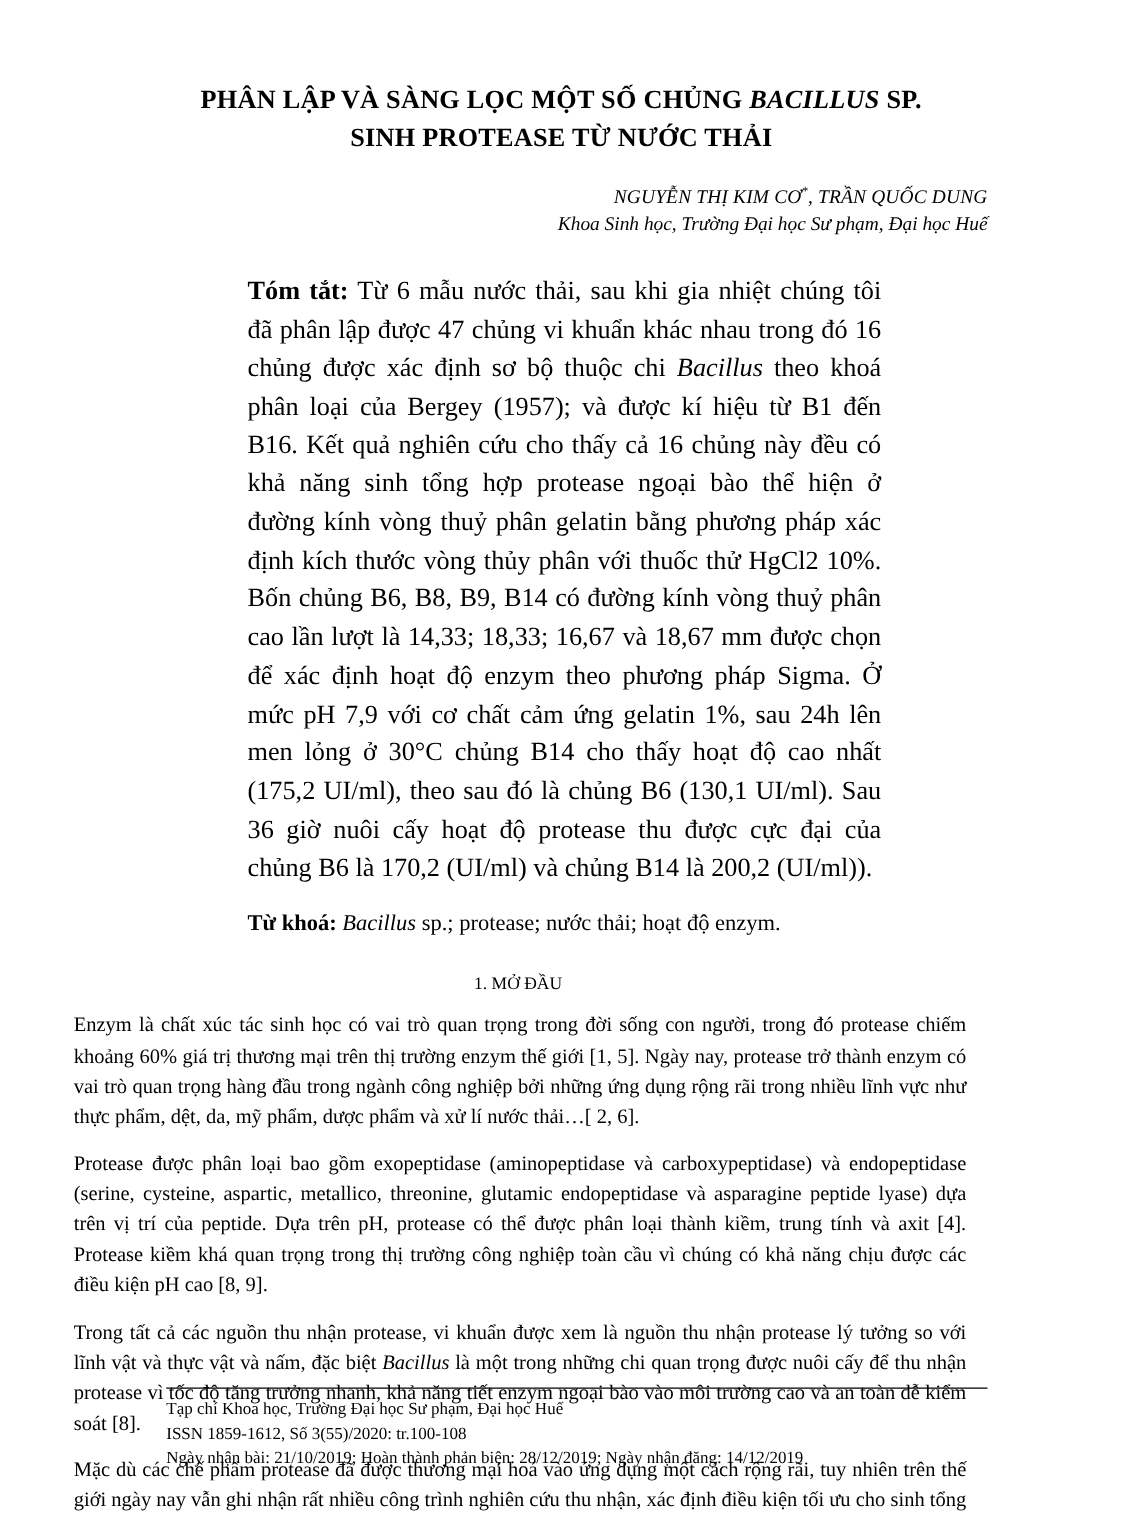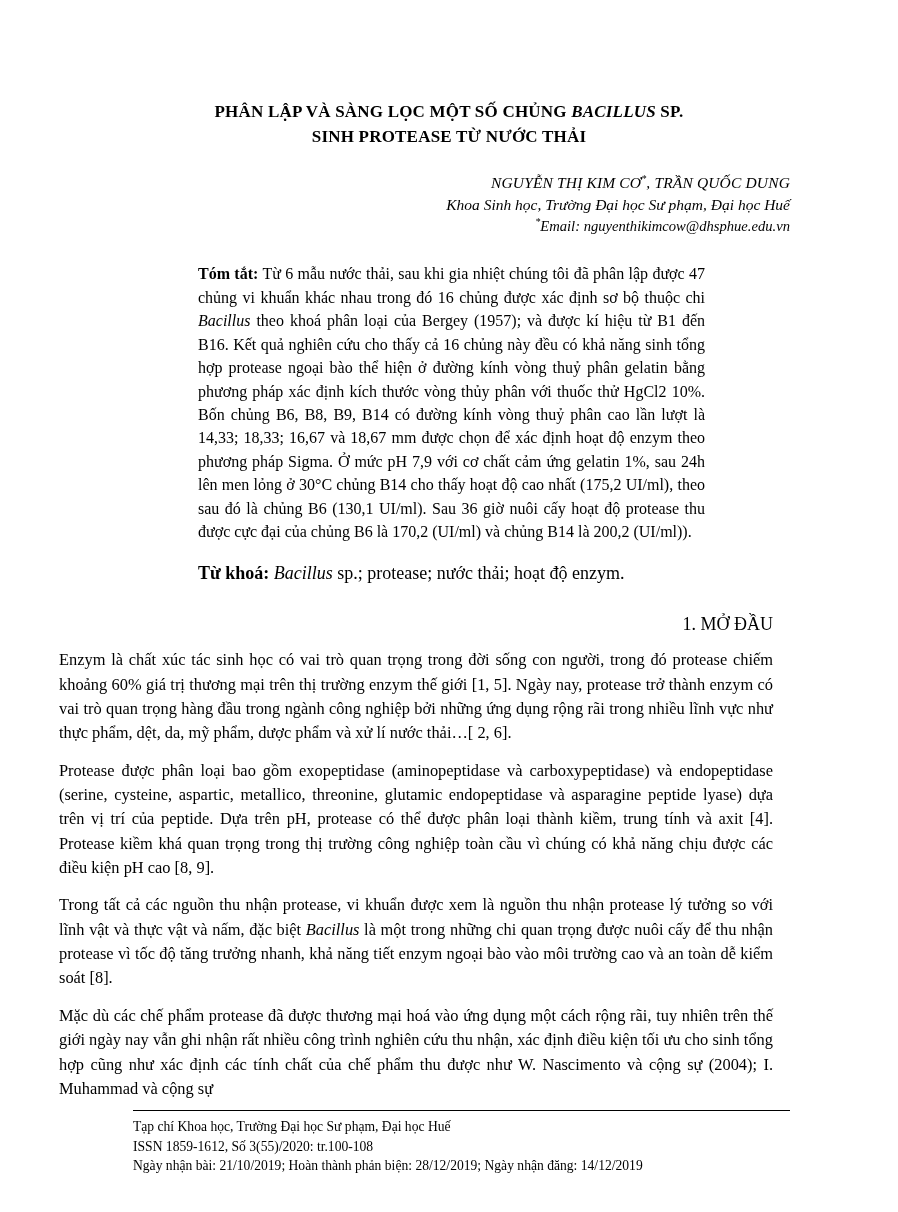--- a/index.html
+++ b/index.html
@@ -20,24 +20,24 @@
     position: relative;
     width: 898px;
     height: 1212px;
     box-sizing: border-box;
     padding: 0;
     overflow: hidden;
   }
 
   
   .title-block {
-    margin-top: 100px;
+    margin-top: 64px;
     text-align: center;
     font-weight: bold;
-    font-size: 17px;
+    font-size: 21px;
     letter-spacing: .2px;
     line-height: 1.46;
   }
   .title-line {
     display: block;
     white-space: nowrap;
   }
   .title-italic {
     font-style: italic;
   }
@@ -65,21 +65,21 @@
   .sup {
     font-size: 10px;
     vertical-align: super;
     line-height: 0;
   }
 
   
   .abstract {
     margin: 26px 0 0 0;
     padding: 0 193px 0 198px;
-    font-size: 16px;
+    font-size: 21px;
     line-height: 1.465;
     text-align: justify;
     text-justify: inter-word;
   }
   .abstract .lead,
   .keywords .lead {
     font-weight: bold;
   }
   .abstract i, .keywords i {
     font-style: italic;
@@ -89,23 +89,23 @@
     padding: 0 193px 0 198px;
     font-size: 18px;
     line-height: 1.465;
     text-align: left;
   }
 
   
   .section-heading {
     margin: 26px 0 0 0;
     padding: 0 125px 0 56px;
-    font-size: 18px;
+    font-size: 14px;
     line-height: 1.4;
-    text-align: right;
+    text-align: center;
   }
 
   
   .body-col {
     padding: 0 125px 0 59px;
   }
   .para {
     margin: 13px 0 0 0;
     font-size: 16.4px;
     line-height: 1.485;
@@ -146,21 +146,20 @@
 <div class="page">
 
   <div class="title-block">
     <span class="title-line"><span>PHÂN LẬP VÀ SÀNG LỌC MỘT SỐ CHỦNG </span><span class="title-italic">BACILLUS</span><span> SP.</span></span>
     <span class="title-line">SINH PROTEASE TỪ NƯỚC THẢI</span>
   </div>
 
   <div class="author-block">
     <span class="authors-names"><span>NGUYỄN THỊ KIM CƠ</span><span class="sup">*</span><span>, TRẦN QUỐC DUNG</span></span>
     <span class="affiliation">Khoa Sinh học, Trường Đại học Sư phạm, Đại học Huế</span>
-    <span class="email-line"><span class="sup">*</span><span>Email: nguyenthikimcow@dhsphue.edu.vn</span></span>
   </div>
 
   <p class="abstract"><span class="lead">Tóm tắt:</span><span> Từ 6 mẫu nước thải, sau khi gia nhiệt chúng tôi đã phân lập được 47 chủng vi khuẩn khác nhau trong đó 16 chủng được xác định sơ bộ thuộc chi </span><i>Bacillus</i><span> theo khoá phân loại của Bergey (1957); và được kí hiệu từ B1 đến B16. Kết quả nghiên cứu cho thấy cả 16 chủng này đều có khả năng sinh tổng hợp protease ngoại bào thể hiện ở đường kính vòng thuỷ phân gelatin bằng phương pháp xác định kích thước vòng thủy phân với thuốc thử HgCl2 10%. Bốn chủng B6, B8, B9, B14 có đường kính vòng thuỷ phân cao lần lượt là 14,33; 18,33; 16,67 và 18,67 mm được chọn để xác định hoạt độ enzym theo phương pháp Sigma. Ở mức pH 7,9 với cơ chất cảm ứng gelatin 1%, sau 24h lên men lỏng ở 30°C chủng B14 cho thấy hoạt độ cao nhất (175,2 UI/ml), theo sau đó là chủng B6 (130,1 UI/ml). Sau 36 giờ nuôi cấy hoạt độ protease thu được cực đại của chủng B6 là 170,2 (UI/ml) và chủng B14 là 200,2 (UI/ml)).</span></p>
 
   <p class="keywords"><span class="lead">Từ khoá:</span><i> Bacillus</i><span> sp.; protease; nước thải; hoạt độ enzym.</span></p>
 
   <div class="section-heading">1. MỞ ĐẦU</div>
 
   <div class="body-col">
 

